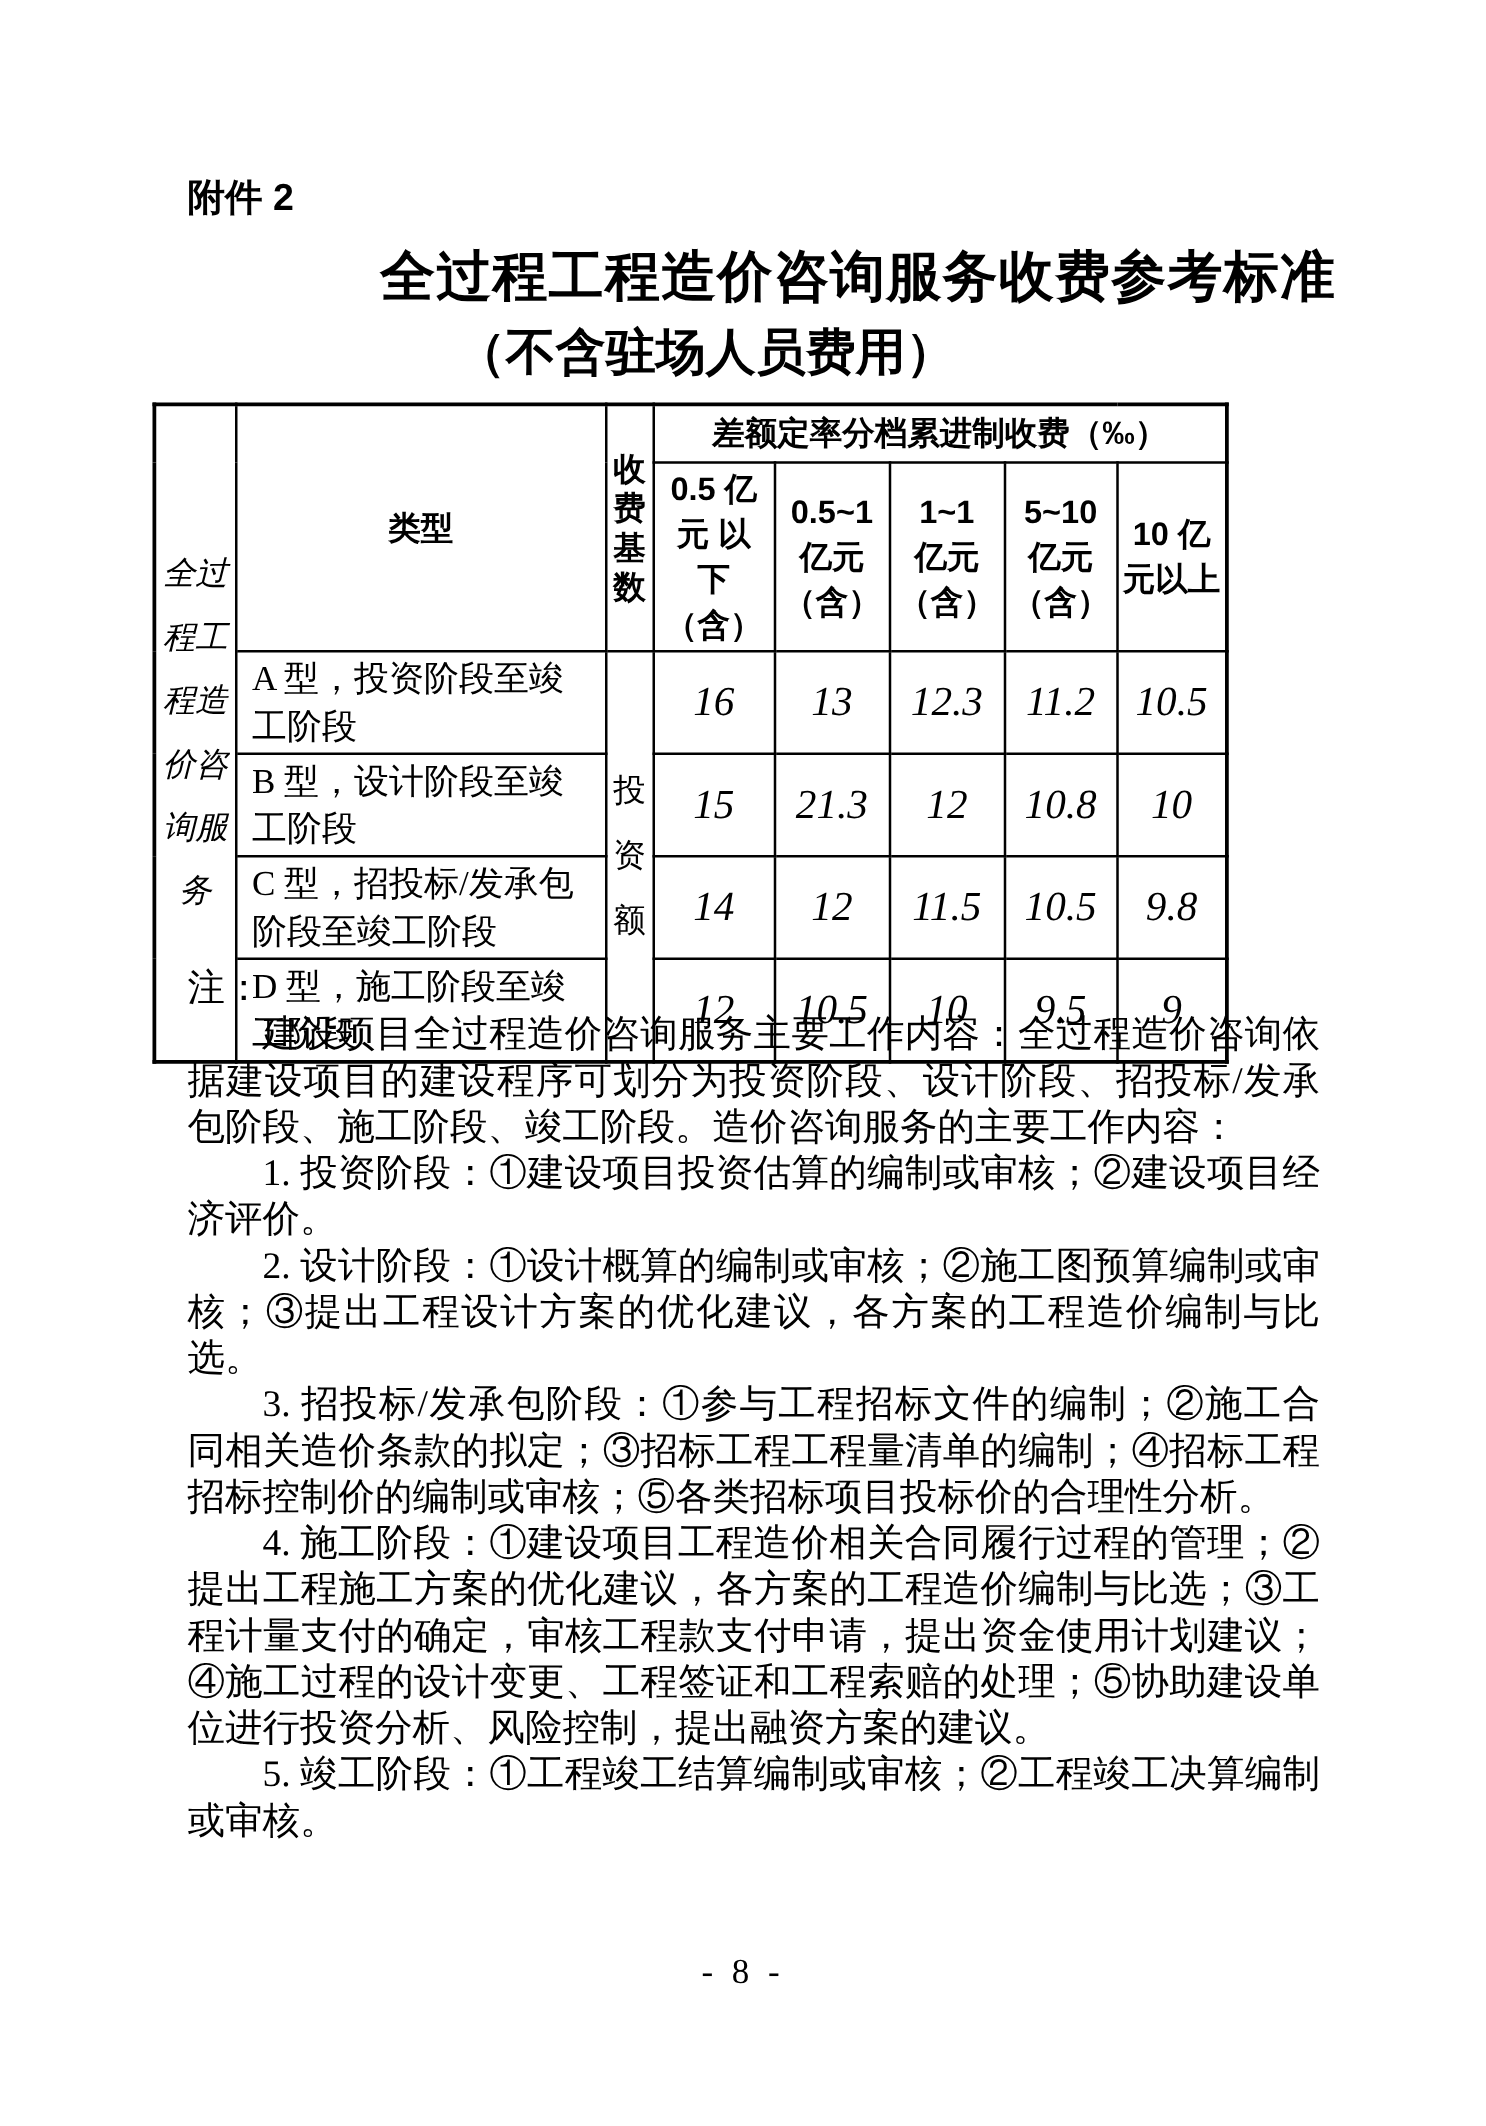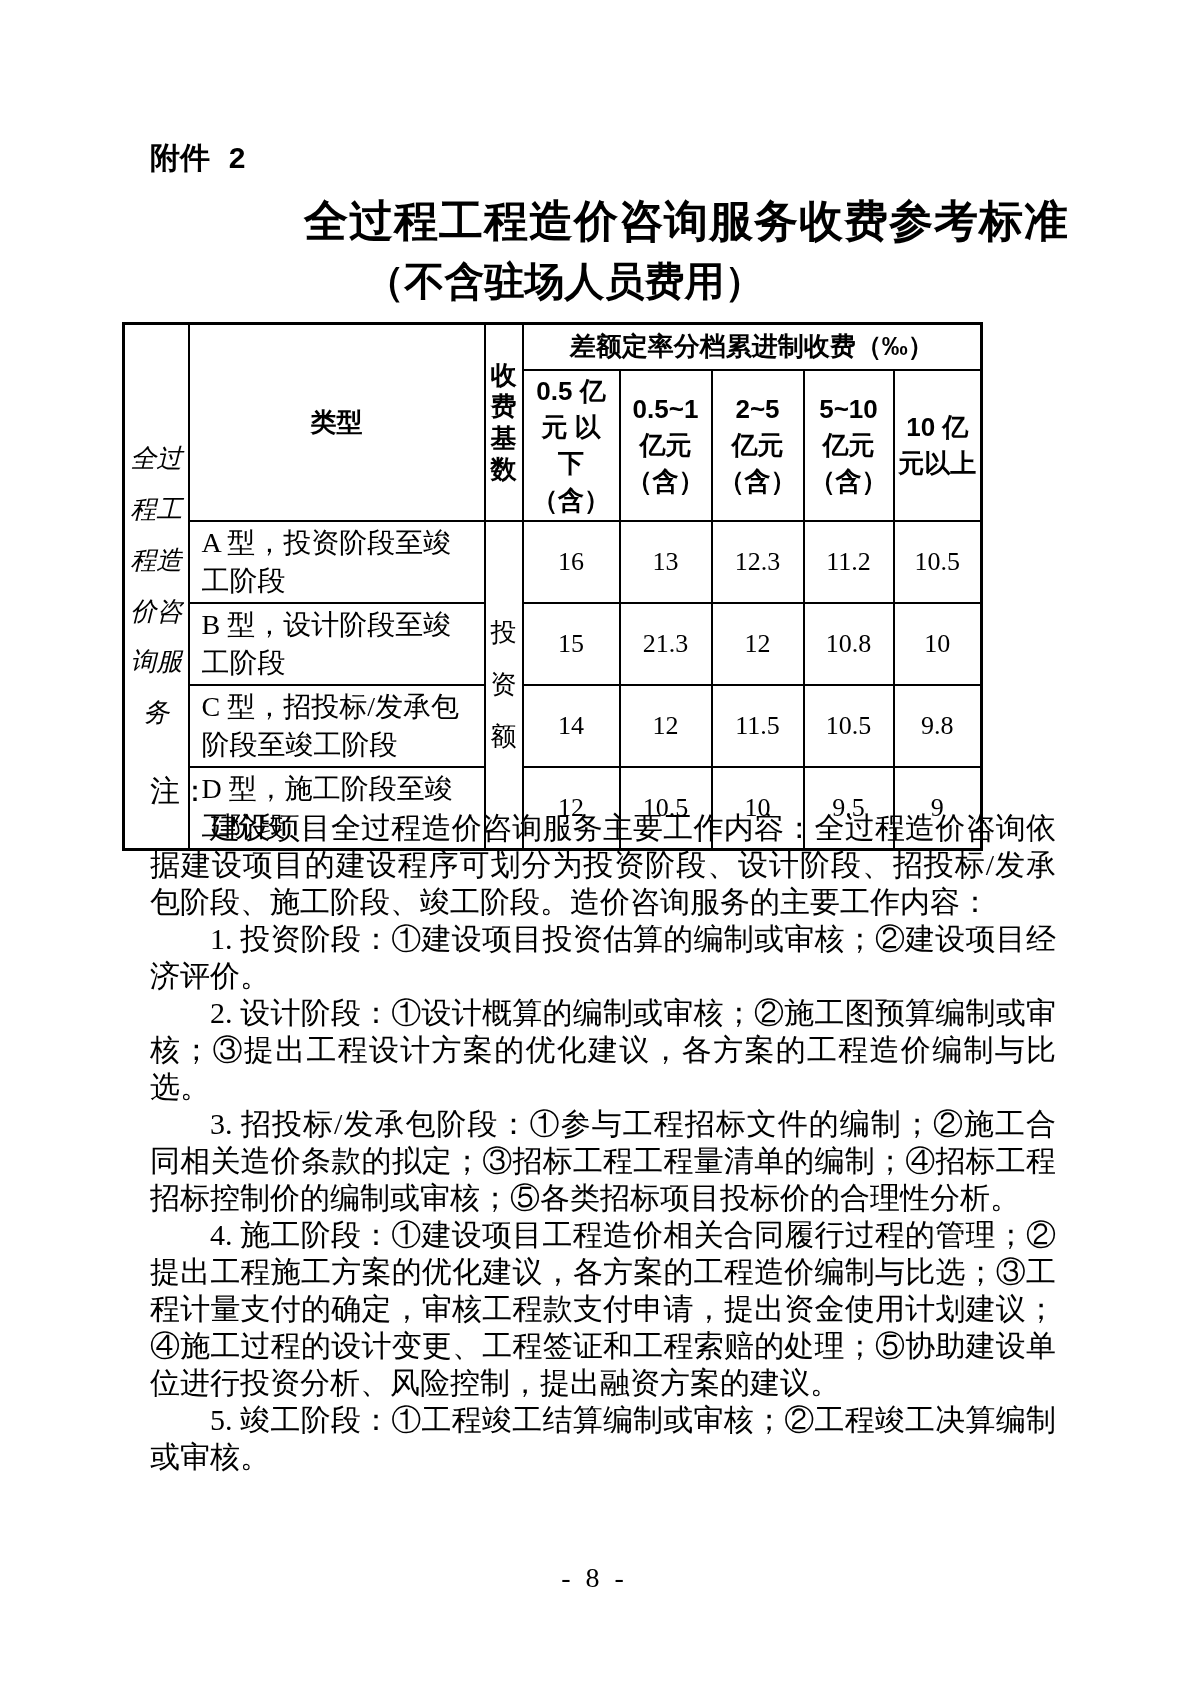--- a/index.html
+++ b/index.html
@@ -8,21 +8,21 @@
     position:relative;
     width:1189px; height:1701px;
     background:#ffffff;
     color:#000;
     font-family:"Liberation Serif", serif;
     overflow:hidden;
   }
   .attachment {
     position:absolute; left:150px; top:138px;
     font-size:30px; font-weight:bold;
-    font-family:Liberation Mono, monospace;
+    font-family:Liberation Sans, sans-serif;
   }
   .title {
     position:absolute; left:62px; right:120px; top:192px;
     text-align:right;
     font-size:44px; font-weight:bold;
     letter-spacing:1px;
     font-family:"Liberation Serif", serif;
   }
   .subtitle {
     position:absolute; left:60px; right:120px; top:254px;
@@ -73,21 +73,21 @@
     text-align:left;
     padding-left:12px;
     padding-right:6px;
     font-size:28px;
   }
   .fee-table .basevalue {
     white-space:pre-line;
     line-height:2.0;
     font-size:26px;
   }
-  .fee-table .num { font-size:26px; }
+  .fee-table .num { font-size:33px;font-style:italic; }
   .notes {
     position:absolute; left:150px; top:772px;
     width:906px;
     font-size:30px;
     line-height:37px;
     text-align:justify;
   }
   .notes p { text-indent:2em; }
   .page-number {
     position:absolute; left:0; right:0; top:1562px;
@@ -133,21 +133,21 @@
 数</td>
         <td colspan="5" class="hcell">差额定率分档累进制收费（‰）</td>
       </tr>
       <tr class="hrow2">
         <td class="hcell tier">0.5 亿
 元 以
 下（含）</td>
         <td class="hcell tier">0.5~1
 亿元
 （含）</td>
-        <td class="hcell tier">2~5
+        <td class="hcell tier">1~1
 亿元
 （含）</td>
         <td class="hcell tier">5~10
 亿元
 （含）</td>
         <td class="hcell tier">10 亿
 元以上</td>
       </tr>
       <tr class="rA">
         <td class="typecell">A 型，投资阶段至竣工阶段</td>

